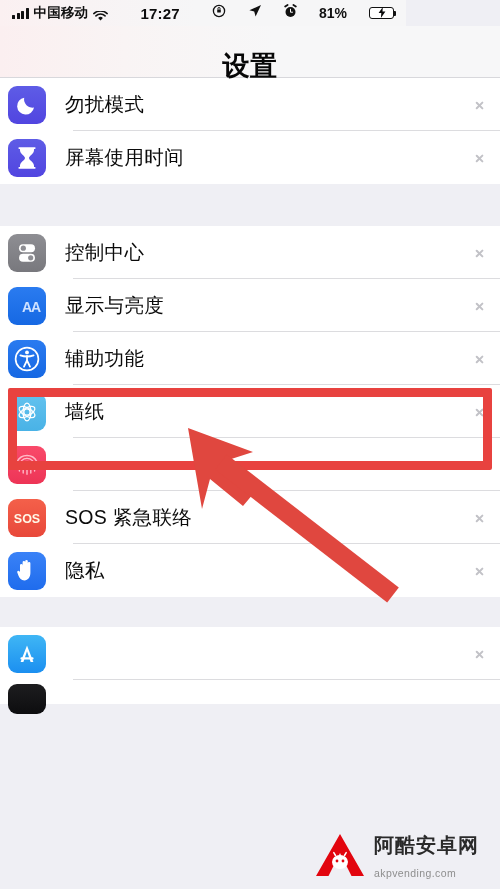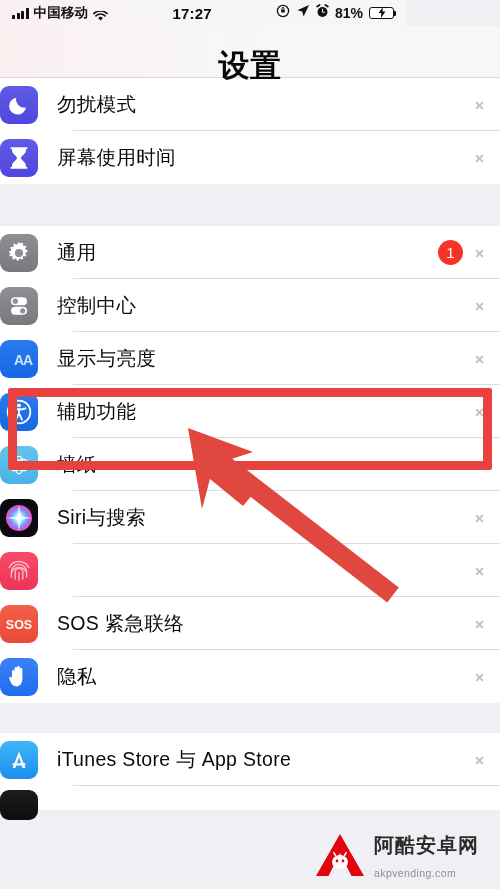--- a/index.html
+++ b/index.html
@@ -16,21 +16,21 @@
   
   .statusbar {
     position:absolute; top:0; left:0; width:406px; height:26px;
     display:flex; align-items:center;
     background:linear-gradient(90deg,#fbf0f1 0%,#f8f3f4 22%,#f6f6f7 48%,#f6f6f7 100%);
     z-index:6;
     padding:4px 12px;
   }
   .sb-left { display:flex; align-items:center; gap:5px; flex:0 0 auto; }
   .sb-center { flex:1; text-align:center; font-size:15px; font-weight:700; color:#0d0d0d; letter-spacing:.2px; }
-  .sb-right { display:flex; align-items:center; gap:6px; flex:0 0 auto; }
+  .sb-right { display:flex; align-items:center; gap:22px; flex:0 0 auto; }
   .signal { display:flex; align-items:flex-end; gap:1.5px; height:11px; }
   .signal i { display:block; width:3px; background:#111; border-radius:.5px; }
   .signal i:nth-child(1){height:4px;}
   .signal i:nth-child(2){height:6px;}
   .signal i:nth-child(3){height:8px;}
   .signal i:nth-child(4){height:11px;}
   .carrier { font-size:13.5px; font-weight:600; color:#111; letter-spacing:.2px; }
   .wifi { width:15px; height:11px; position:relative; }
   .bat-pct { font-size:14px; font-weight:600; color:#111; }
   .battery {
@@ -45,31 +45,31 @@
   .battery .bolt { position:absolute; left:50%; top:50%; transform:translate(-50%,-50%); }
 
   
   .navbar {
     position:absolute; top:26px; left:0; width:500px; height:52px;
     background:linear-gradient(90deg,#fbeff0 0%,#f9f4f4 25%,#f7f7f8 55%,#f7f7f8 100%);
     display:flex; align-items:center; justify-content:center;
     z-index:5;
     border-bottom:1px solid #d8d8dc;
   }
-  .navbar .title { font-size:31px; font-weight:700; color:#070707; letter-spacing:.5px;margin-top:28px; }
+  .navbar .title { font-size:27px; font-weight:700; color:#070707; letter-spacing:.5px;margin-top:28px; }
 
   
   .scroll { position:absolute; top:78px; left:0; width:500px; height:811px; background:#efeff4; }
   .group { background:#ffffff; }
   .gap { height:42px; background:#efeff4; }
   .gap.small { height:30px; }
 
   .row {
     position:relative; display:flex; align-items:center;
-    height:53px; padding-left:0; background:#fff;
+    height:53px; padding-left:8px; background:#fff;
   }
   .row .sep {
     position:absolute; left:73px; right:0; bottom:0; height:1px; background:#dcdcdf;
   }
   .icon {
     width:38px; height:38px; border-radius:9px; flex:0 0 38px;
     display:flex; align-items:center; justify-content:center;
     overflow:hidden; position:relative;
   }
   .label {
@@ -191,34 +191,20 @@
         <span class="right">
             <span class="chev"></span>
           </span>
       </div>
     </div>
 
     <div class="gap"></div>
 
     <div class="group">
 
-      <div class="row">
-        <span class="icon" style="background:linear-gradient(180deg,#8e8e93,#78787d);">
-          <svg width="26" height="26" viewBox="0 0 26 26">
-            <path fill="#fff" d="M13 3.1l1.6.5 1.2-1.2 1.4 1-.5 1.6 1.1 1.1 1.6-.5 1 1.4-1.2 1.2.5 1.6 1.7.4v1.7l-1.7.4-.5 1.6 1.2 1.2-1 1.4-1.6-.5-1.1 1.1.5 1.6-1.4 1-1.2-1.2-1.6.5-.4 1.7h-1.7l-.4-1.7-1.6-.5-1.2 1.2-1.4-1 .5-1.6-1.1-1.1-1.6.5-1-1.4 1.2-1.2-.5-1.6L3.1 13v-1.7l1.7-.4.5-1.6-1.2-1.2 1-1.4 1.6.5 1.1-1.1-.5-1.6 1.4-1 1.2 1.2 1.6-.5.4-1.7h1.7Z"></path>
-            <circle cx="13" cy="13" r="4.1" fill="#8e8e93"></circle>
-          </svg>
-        </span>
-        <span class="label">通用</span>
-        <span class="right">
-          <span class="badge">1</span>
-          <span class="chev"></span>
-        </span>
-        <span class="sep"></span>
-      </div>
 
       <div class="row">
         <span class="icon" style="background:linear-gradient(180deg,#8e8e93,#78787d);">
           <svg width="24" height="24" viewBox="0 0 24 24">
             <rect x="4" y="3.2" width="16" height="8" rx="4" fill="#fff"></rect>
             <circle cx="8.3" cy="7.2" r="2.6" fill="#8e8e93"></circle>
             <rect x="4" y="12.8" width="16" height="8" rx="4" fill="#fff"></rect>
             <circle cx="15.7" cy="16.8" r="2.6" fill="#8e8e93"></circle>
           </svg>
         </span>
@@ -270,42 +256,20 @@
             </g>
           </svg>
         </span>
         <span class="label">墙纸</span>
         <span class="right">
             <span class="chev"></span>
           </span>
         <span class="sep"></span>
       </div>
 
-      <div class="row">
-        <span class="icon" style="background:#0a0a12;">
-          <svg width="38" height="38" viewBox="0 0 38 38">
-            <defs>
-              <radialGradient id="sirig" cx="50%" cy="50%" r="55%">
-                <stop offset="0%" stop-color="#ffffff"></stop>
-                <stop offset="28%" stop-color="#a7e9ff"></stop>
-                <stop offset="55%" stop-color="#6fa0ff"></stop>
-                <stop offset="78%" stop-color="#c15de0"></stop>
-                <stop offset="100%" stop-color="#ff4d8d"></stop>
-              </radialGradient>
-            </defs>
-            <circle cx="19" cy="19" r="13" fill="url(#sirig)"></circle>
-            <path d="M19 6.5 L21.6 17.5 L32 19 L21.6 20.6 L19 31.5 L16.6 20.6 L6 19 L16.6 17.5 Z" fill="#ffffff" opacity=".75"></path>
-          </svg>
-        </span>
-        <span class="label">Siri与搜索</span>
-        <span class="right">
-            <span class="chev"></span>
-          </span>
-        <span class="sep"></span>
-      </div>
 
       <div class="row">
         <span class="icon" style="background:linear-gradient(180deg,#f94a6a,#ed3456);">
           <svg width="24" height="26" viewBox="0 0 24 26">
             <g fill="none" stroke="#ffb9c6" stroke-width="1.4" stroke-linecap="round">
               <path d="M2.2 9.5a11 11 0 0 1 19.6 0"></path>
               <path d="M4.6 14.4a8 8 0 0 1 14.8 0"></path>
               <path d="M12 6.4a7.6 7.6 0 0 1 7.6 7.6v5"></path>
               <path d="M12 6.4A7.6 7.6 0 0 0 4.4 14v5"></path>
               <path d="M12 10.3a3.8 3.8 0 0 1 3.8 3.8v7"></path>
@@ -350,21 +314,20 @@
     <div class="gap small"></div>
 
     <div class="group">
       <div class="row">
         <span class="icon" style="background:linear-gradient(180deg,#3fb6f5,#1b8ff0);">
           <svg width="26" height="26" viewBox="0 0 26 26">
             <path d="M13 4.5 L19.4 21 H16.6 L13 10.2 L9.4 21 H6.6 Z" fill="#fff"></path>
             <rect x="6.4" y="16.3" width="13.2" height="2.3" rx="1.1" fill="#fff"></rect>
           </svg>
         </span>
-        <span class="label">iTunes Store 与 App Store</span>
         <span class="right">
             <span class="chev"></span>
           </span>
         <span class="sep"></span>
       </div>
       <div class="row" style="height:24px;">
         <span class="icon" style="background:linear-gradient(180deg,#1d1d1f,#0d0d0f);height:30px;margin-top:14px;"></span>
       </div>
     </div>
 

